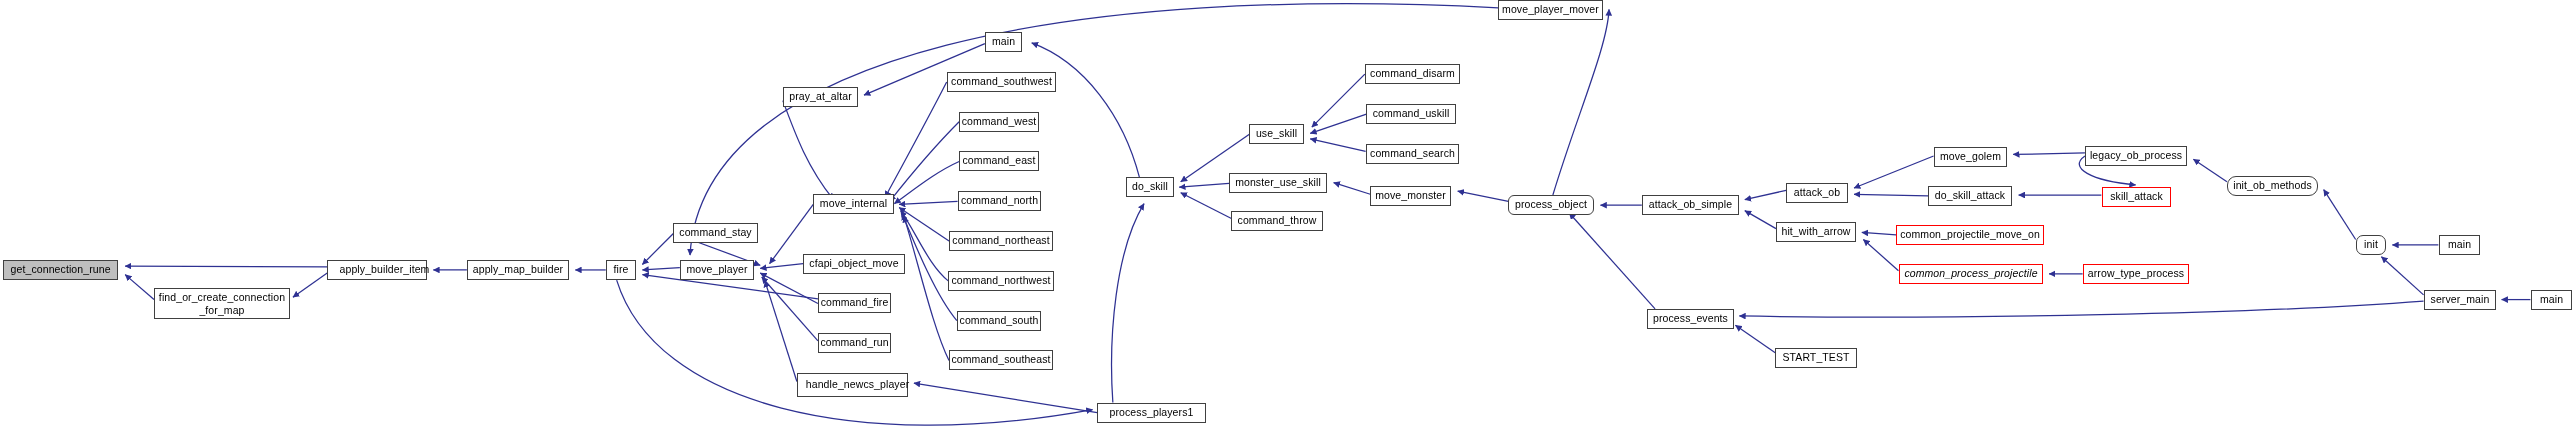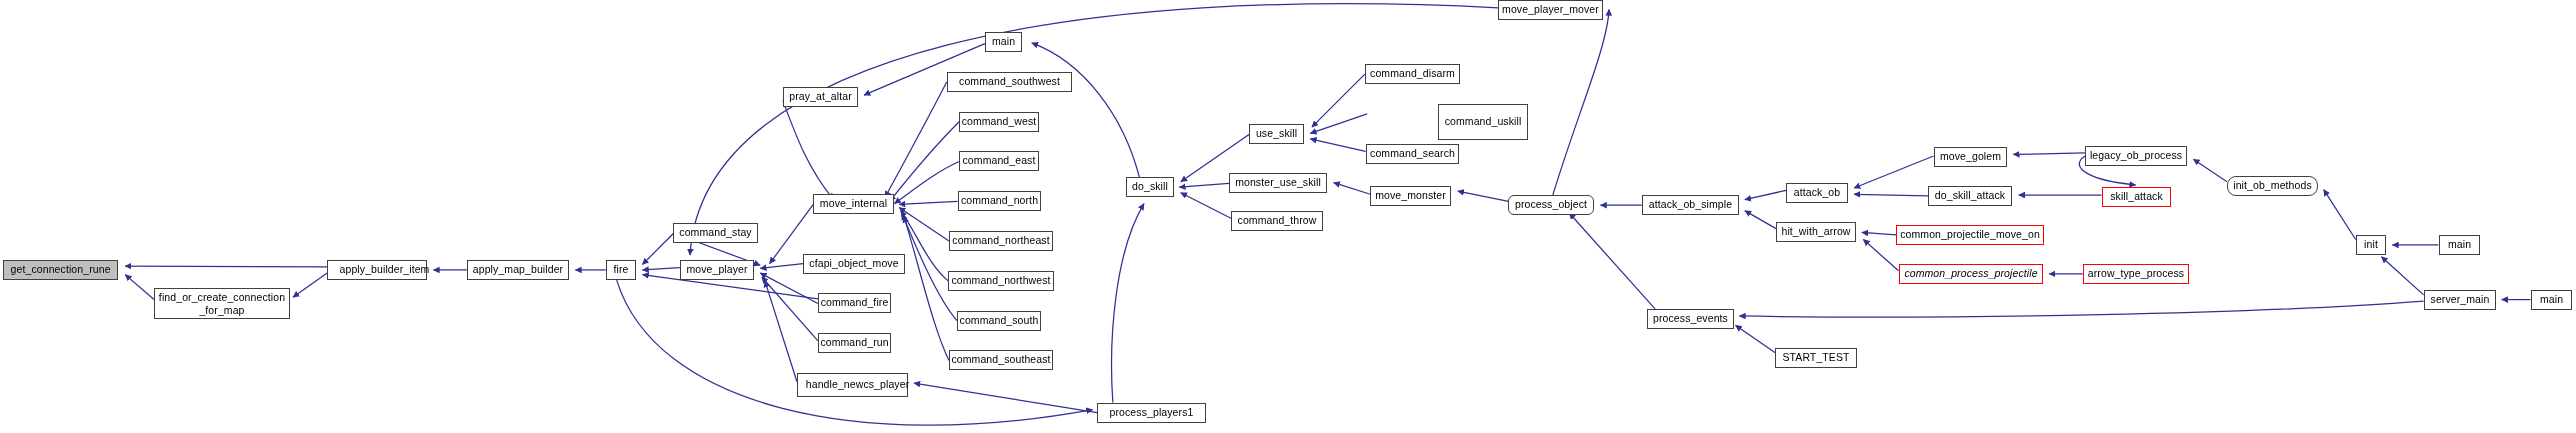--- a/index.html
+++ b/index.html
@@ -173,21 +173,21 @@
   <div class="node" style="left:803px; top:254px; width:102px; height:20px;">cfapi_object_move</div>
 
   <div class="node" style="left:818px; top:293px; width:73px; height:20px;">command_fire</div>
 
   <div class="node" style="left:818px; top:333px; width:73px; height:20px;">command_run</div>
 
   <div class="node" style="left:797px; top:373px; width:111px; height:24px;padding-left:10px;">handle_newcs_player</div>
 
   <div class="node" style="left:985px; top:32px; width:37px; height:20px;">main</div>
 
-  <div class="node" style="left:947px; top:72px; width:125px; height:20px;">command_southwest</div>
+  <div class="node" style="left:947px; top:72px; width:109px; height:20px;">command_southwest</div>
 
   <div class="node" style="left:959px; top:112px; width:80px; height:20px;">command_west</div>
 
   <div class="node" style="left:959px; top:151px; width:80px; height:20px;">command_east</div>
 
   <div class="node" style="left:958px; top:191px; width:83px; height:20px;">command_north</div>
 
   <div class="node" style="left:949px; top:231px; width:104px; height:20px;">command_northeast</div>
 
   <div class="node" style="left:948px; top:271px; width:106px; height:20px;">command_northwest</div>
@@ -201,21 +201,21 @@
   <div class="node" style="left:1097px; top:403px; width:109px; height:20px;">process_players1</div>
 
   <div class="node" style="left:1249px; top:124px; width:55px; height:20px;">use_skill</div>
 
   <div class="node" style="left:1229px; top:173px; width:98px; height:20px;">monster_use_skill</div>
 
   <div class="node" style="left:1231px; top:211px; width:92px; height:20px;">command_throw</div>
 
   <div class="node" style="left:1365px; top:64px; width:95px; height:20px;">command_disarm</div>
 
-  <div class="node" style="left:1438px; top:104px; width:90px; height:36px;">command_uskill</div>
+  <div class="node" style="left:1366px; top:104px; width:90px; height:20px;">command_uskill</div>
 
   <div class="node" style="left:1366px; top:144px; width:93px; height:20px;">command_search</div>
 
   <div class="node" style="left:1370px; top:186px; width:81px; height:20px;">move_monster</div>
 
   <div class="node" style="left:1498px; top:0px; width:105px; height:20px;">move_player_mover</div>
 
   <div class="node" style="left:1508px; top:195px; width:86px; height:20px;border-radius:6px;">process_object</div>
 
   <div class="node" style="left:1647px; top:309px; width:87px; height:20px;">process_events</div>
@@ -237,21 +237,21 @@
   <div class="node red" style="left:1899px; top:264px; width:144px; height:20px;font-style:italic;">common_process_projectile</div>
 
   <div class="node" style="left:2085px; top:146px; width:102px; height:20px;">legacy_ob_process</div>
 
   <div class="node red" style="left:2102px; top:187px; width:69px; height:20px;">skill_attack</div>
 
   <div class="node red" style="left:2083px; top:264px; width:106px; height:20px;">arrow_type_process</div>
 
   <div class="node" style="left:2227px; top:176px; width:91px; height:20px;border-radius:9px;">init_ob_methods</div>
 
-  <div class="node" style="left:2356px; top:235px; width:30px; height:20px;">init</div>
+  <div class="node" style="left:2356px; top:235px; width:30px; height:20px;border-radius:7px;">init</div>
 
   <div class="node" style="left:2439px; top:235px; width:41px; height:20px;">main</div>
 
   <div class="node" style="left:2424px; top:290px; width:72px; height:20px;">server_main</div>
 
   <div class="node" style="left:2531px; top:290px; width:41px; height:20px;">main</div>
 </div>
 
 
 </body></html>

